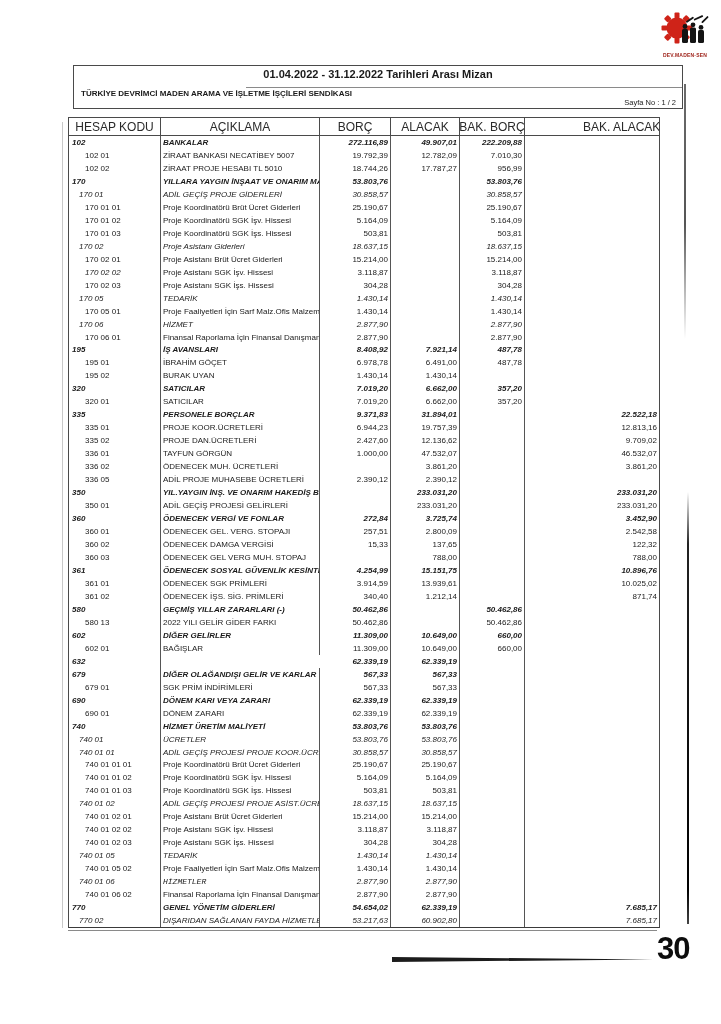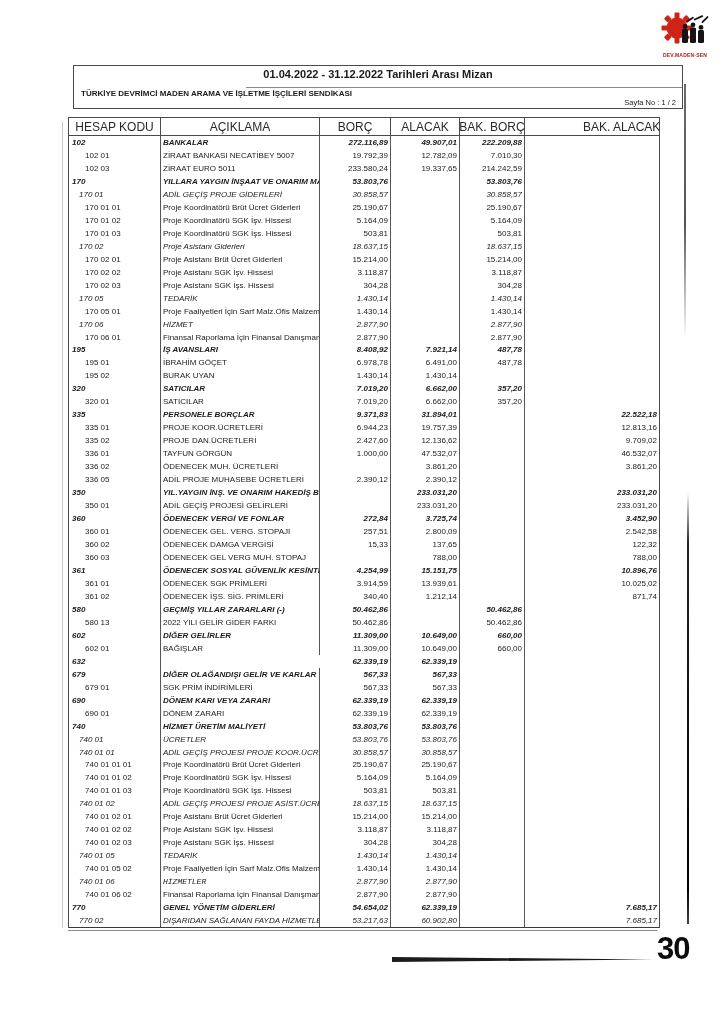--- a/index.html
+++ b/index.html
@@ -115,25 +115,25 @@
       </div>
       <div class="tr em3">
         <div class="td code" style="width: 92px;">102 01</div>
         <div class="td desc" style="width: 159px;">ZİRAAT BANKASI NECATİBEY 5007</div>
         <div class="td num" style="width: 71px;">19.792,39</div>
         <div class="td num" style="width: 69px;">12.782,09</div>
         <div class="td num" style="width: 65px;">7.010,30</div>
         <div class="td num"></div>
       </div>
       <div class="tr em3">
-        <div class="td code" style="width: 92px;">102 03</div>
-        <div class="td desc" style="width: 159px;">ZİRAAT EURO 5011</div>
-        <div class="td num" style="width: 71px;">233.580,24</div>
-        <div class="td num" style="width: 69px;">19.337,65</div>
-        <div class="td num" style="width: 65px;">214.242,59</div>
+        <div class="td code" style="width: 92px;">102 02</div>
+        <div class="td desc" style="width: 159px;">ZİRAAT  PROJE HESABI TL  5010</div>
+        <div class="td num" style="width: 71px;">18.744,26</div>
+        <div class="td num" style="width: 69px;">17.787,27</div>
+        <div class="td num" style="width: 65px;">956,99</div>
         <div class="td num"></div>
       </div>
       <div class="tr em1">
         <div class="td code" style="width: 92px;">170</div>
         <div class="td desc" style="width: 159px;">YILLARA YAYGIN İNŞAAT VE ONARIM MA</div>
         <div class="td num" style="width: 71px;">53.803,76</div>
         <div class="td num" style="width: 69px;"></div>
         <div class="td num" style="width: 65px;">53.803,76</div>
         <div class="td num"></div>
       </div>
@@ -179,21 +179,21 @@
       </div>
       <div class="tr em3">
         <div class="td code" style="width: 92px;">170 02 01</div>
         <div class="td desc" style="width: 159px;">Proje Asistanı Brüt Ücret Giderleri</div>
         <div class="td num" style="width: 71px;">15.214,00</div>
         <div class="td num" style="width: 69px;"></div>
         <div class="td num" style="width: 65px;">15.214,00</div>
         <div class="td num"></div>
       </div>
       <div class="tr em3">
-        <div class="td code" style="width: 92px;">170 02 02</div>
+        <div class="td code" style="width: 92px; font-style: italic;">170 02 02</div>
         <div class="td desc" style="width: 159px;">Proje Asistanı SGK İşv. Hissesi</div>
         <div class="td num" style="width: 71px;">3.118,87</div>
         <div class="td num" style="width: 69px;"></div>
         <div class="td num" style="width: 65px;">3.118,87</div>
         <div class="td num"></div>
       </div>
       <div class="tr em3">
         <div class="td code" style="width: 92px;">170 02 03</div>
         <div class="td desc" style="width: 159px;">Proje Asistanı SGK İşs. Hissesi</div>
         <div class="td num" style="width: 71px;">304,28</div>

